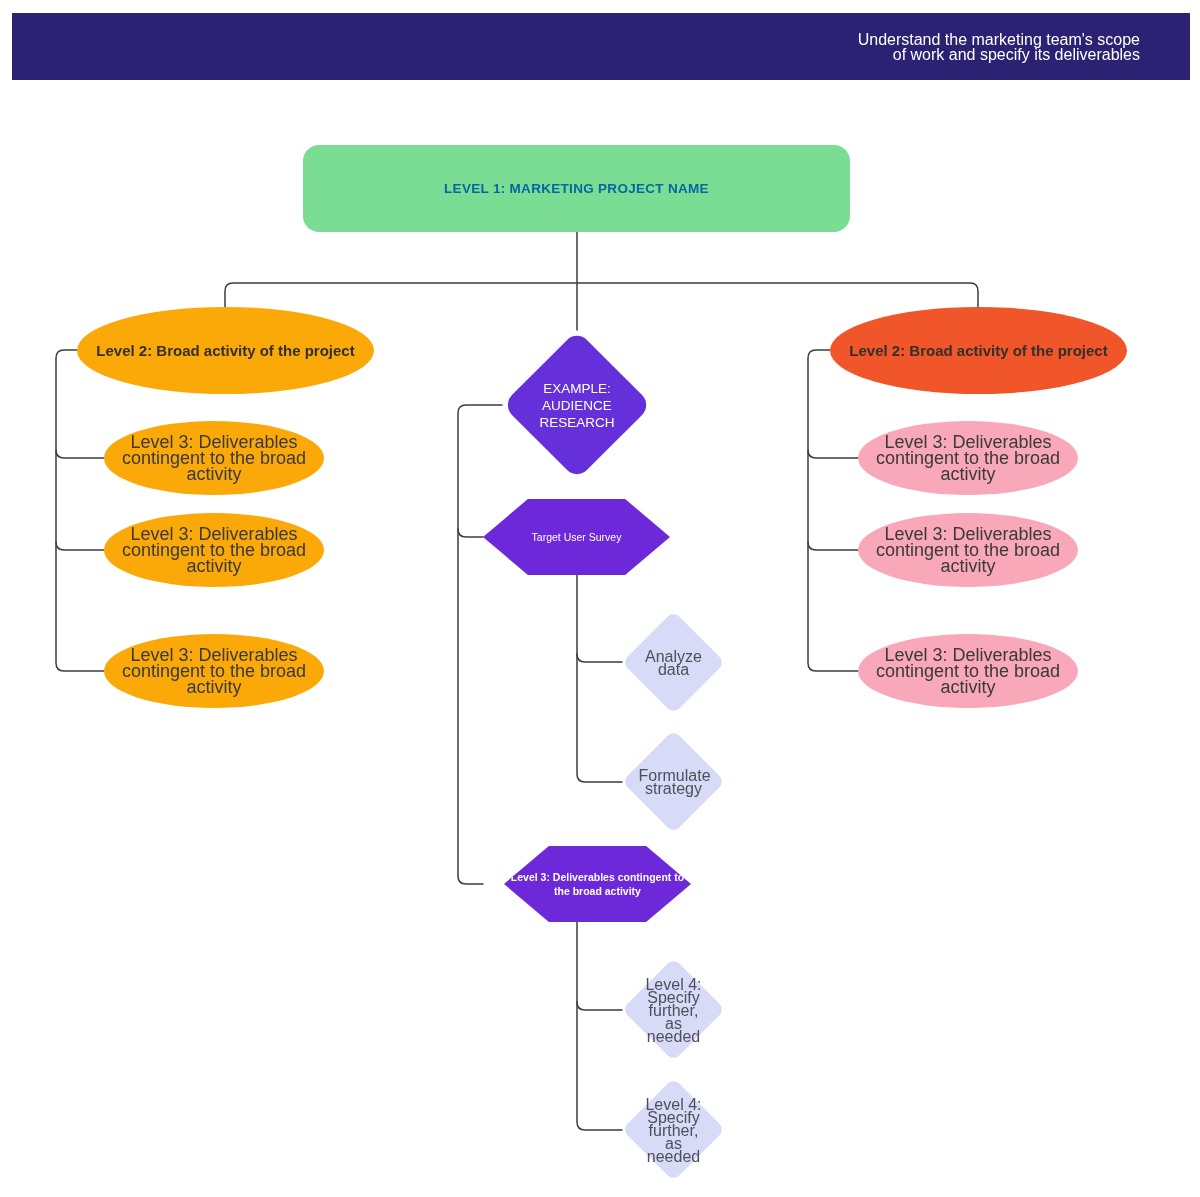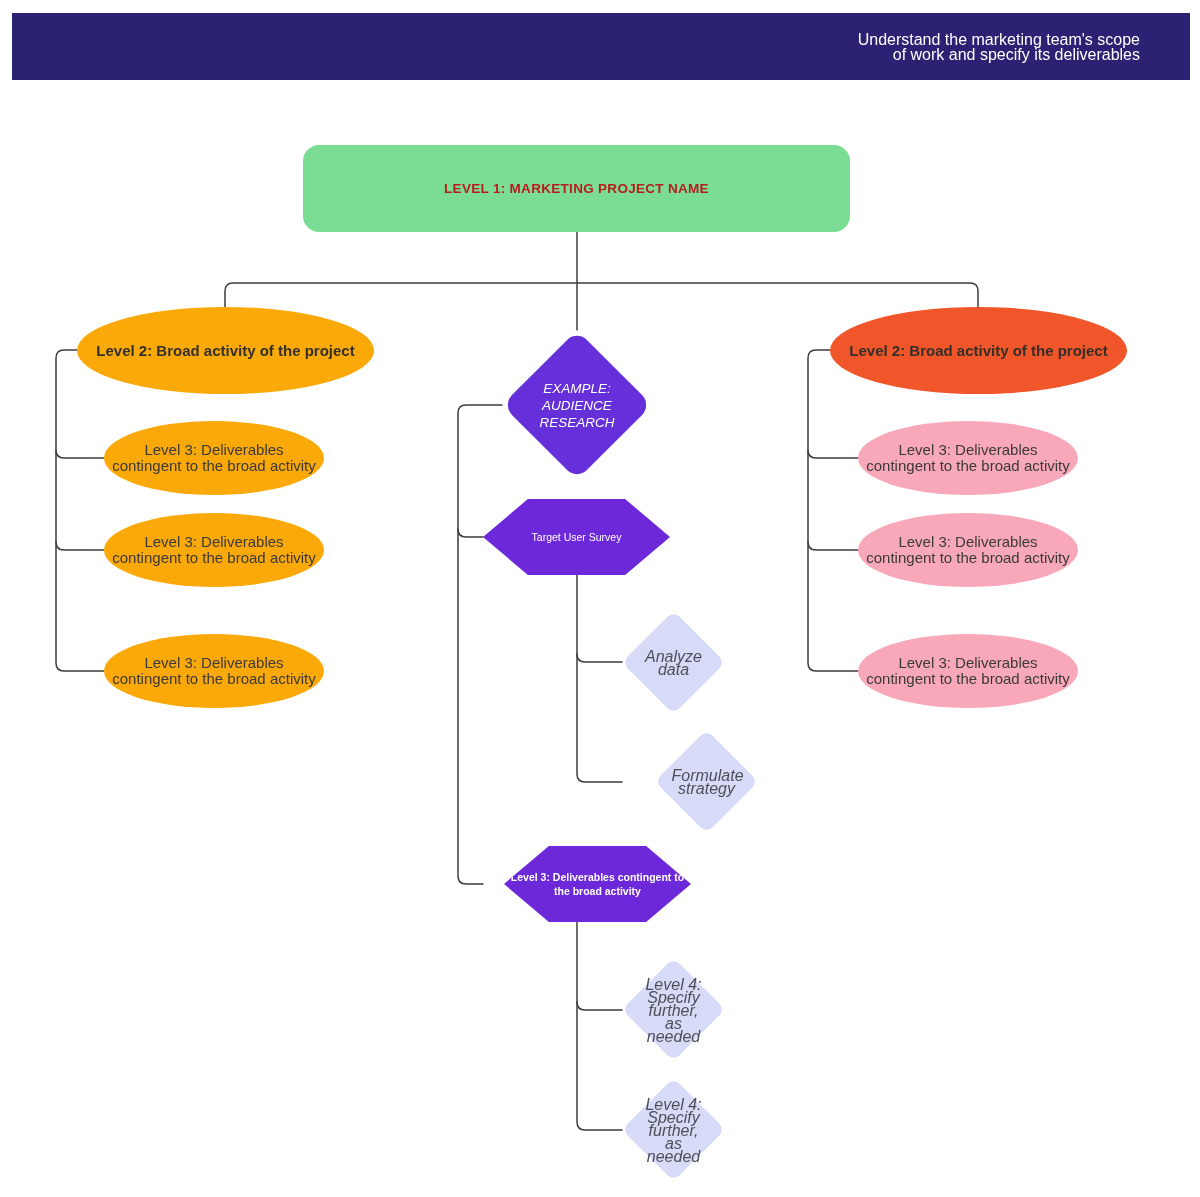--- a/index.html
+++ b/index.html
@@ -22,46 +22,46 @@
   .wires path{fill:none;stroke:#3D3D3D;stroke-width:1.5;stroke-linecap:round;}
   
   .node{
     position:absolute;z-index:2;display:flex;align-items:center;justify-content:center;
     text-align:center;box-sizing:border-box;
   }
   .node .label{white-space:pre-line;}
   
   .rect1{
     left:303px;top:145px;width:547px;height:87px;border-radius:16px;background:#7ADD93;
-    font-weight:bold;font-size:13.5px;color:#b91c1c;letter-spacing:.3px;
+    font-weight:bold;font-size:13.5px;color:#0369a1;letter-spacing:.3px;
   }
   
   .ellipse{border-radius:50%;}
   .el2{width:297px;height:87px;top:307px;font-weight:bold;font-size:15px;color:#33302A;}
   .el2.left{left:77px;background:#FBA908;}
   .el2.right{left:830px;background:#F1552A;}
-  .el3{width:220px;height:74px;font-size:15px;line-height:16px;color:#3A3A3A;}
+  .el3{width:220px;height:74px;font-size:18px;line-height:16px;color:#3A3A3A;justify-content:flex-end;}
   .el3.left{left:104px;background:#FBA908;}
   .el3.right{left:858px;background:#F9A8B9;}
   .row1{top:421px;}.row2{top:513px;}.row3{top:634px;}
   
   .diamond{position:absolute;z-index:2;}
   .diamond .shape{position:absolute;inset:0;transform:rotate(45deg);}
   .diamond .label{
     position:absolute;left:50%;top:50%;transform:translate(-50%,-50%);
-    text-align:center;white-space:pre-line;font-style:italic;
+    text-align:center;white-space:pre-line;
   }
   .dbig{left:524px;top:352px;width:106px;height:106px;}
   .dbig .shape{background:#6530D9;border-radius:14px;}
   .dbig .label{color:#fff;font-size:13.5px;line-height:17px;width:100px;}
   .dsmall{width:73px;height:73px;}
   .dsmall .shape{background:#D7DBF8;border-radius:8px;}
   .dsmall .label{color:#4F4F5A;font-size:16px;line-height:13px;width:70px;}
   .d-analyze{left:637px;top:626px;}
-  .d-formulate{left:670px;top:745px;}
+  .d-formulate{left:637px;top:745px;}
   .d-l4a{left:637px;top:973px;}
   .d-l4b{left:637px;top:1093px;}
   
   .hex{
     width:187px;height:76px;background:#6d28d9;color:#fff;
     clip-path:polygon(0 50%,24% 0,76% 0,100% 50%,76% 100%,24% 100%);
     font-size:10.5px;line-height:14px;
   }
   .hex .label{width:175px;}
   .hex1{left:483px;top:499px;}

